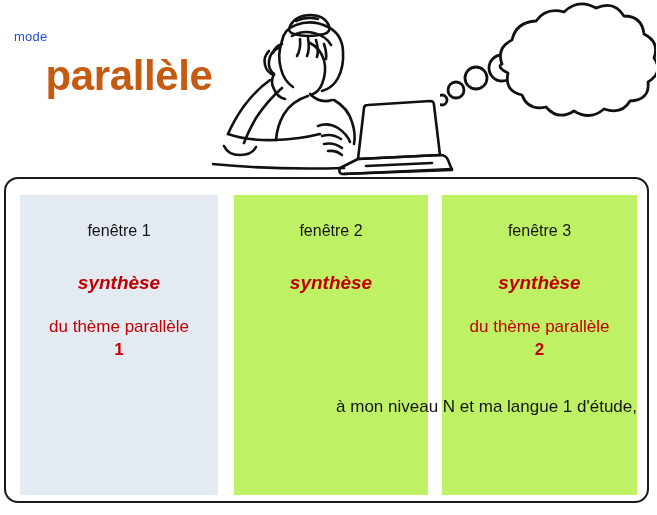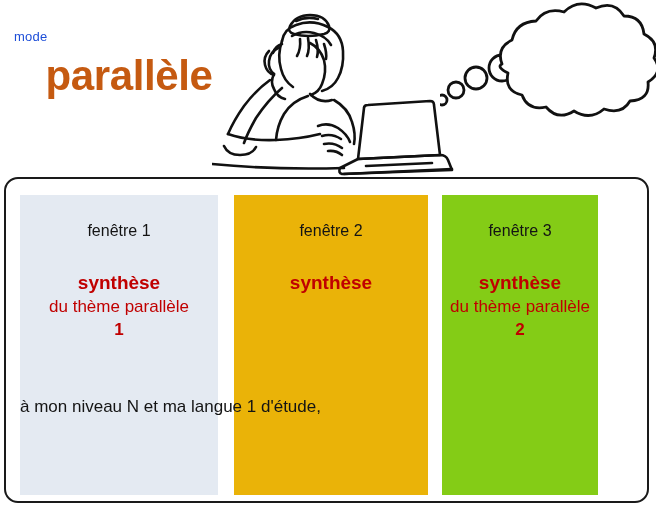--- a/index.html
+++ b/index.html
@@ -94,57 +94,59 @@
     width: 617px;
     height: 300px;
   }
   .panel {
     position: absolute;
     top: 0;
     height: 300px;
     box-sizing: border-box;
   }
   .panel-1 { left: 0px;   width: 198px; background: #e4eaf2; }
-  .panel-2 { left: 214px; width: 194px; background: #eab308; }
-  .panel-3 { left: 422px; width: 156px; background: #84cc16; }
+  .panel-2 { left: 214px; width: 194px; background: #bef264; }
+  .panel-3 { left: 422px; width: 195px; background: #bef264; }
 
   .panel-inner {
     padding-top: 26px;
     text-align: center;
   }
   .window-label {
     font-size: 16px;
     color: #141414;
     line-height: 1.2;
   }
   .synthese {
     font-size: 19px;
     font-weight: bold;
     color: #c00000;
     margin-top: 32px;
     line-height: 1.2;
+    font-style: italic;
   }
   .panel-desc {
     font-size: 17px;
     color: #c00000;
+    margin-top: 20px;
     line-height: 1.38;
     padding: 0 2px;
   }
   .panel-desc .emph {
     font-weight: bold;
     display: block;
   }
 
   
   .caption {
     position: absolute;
     left: 20px;
     top: 390px;
     width: 617px;
-    text-align: left;
+    text-align: right;
     font-size: 17px;
     color: #141414;
     line-height: 1.95;
     z-index: 5;
   }
   .caption-line { display: block; }
 </style>
 </head>
 <body>
 

